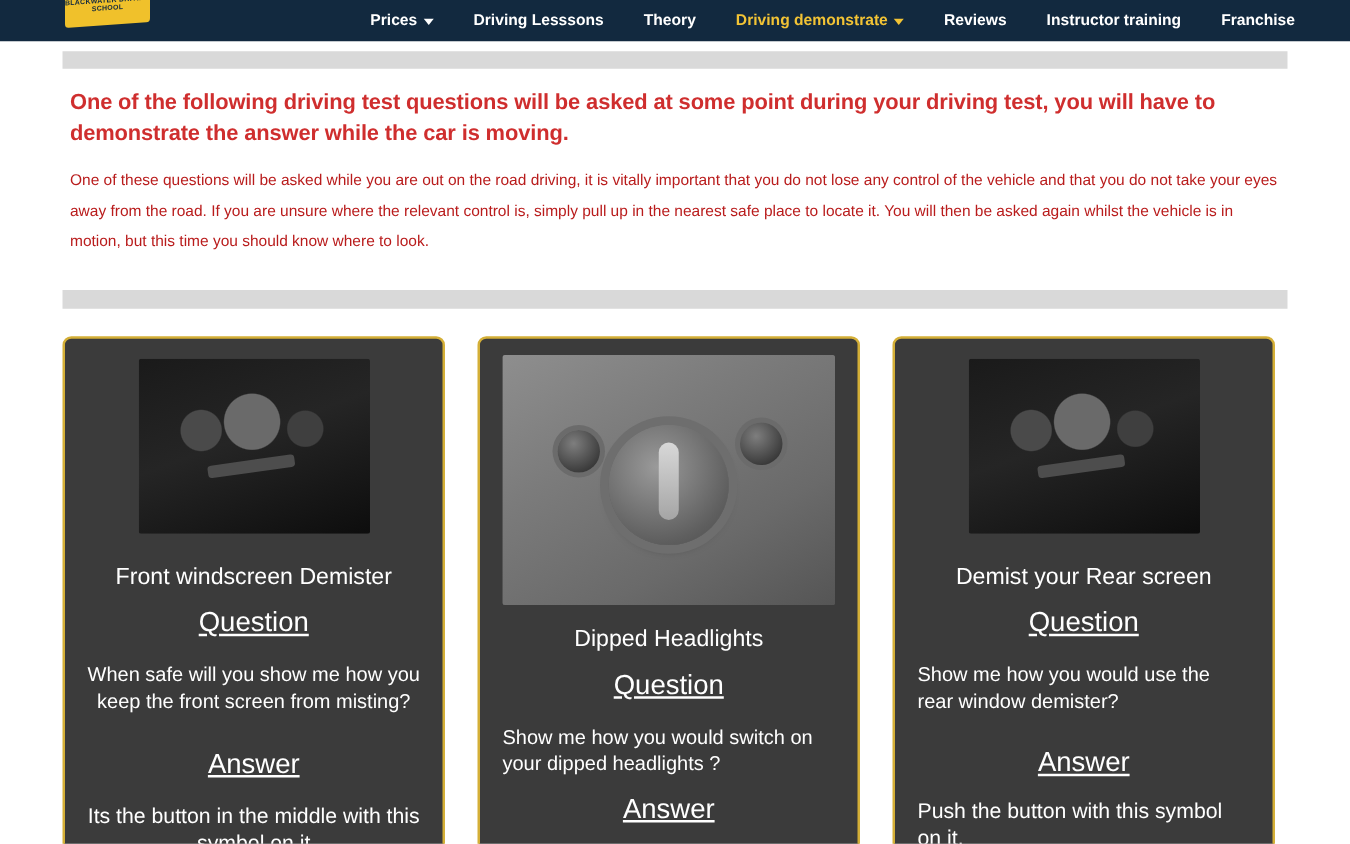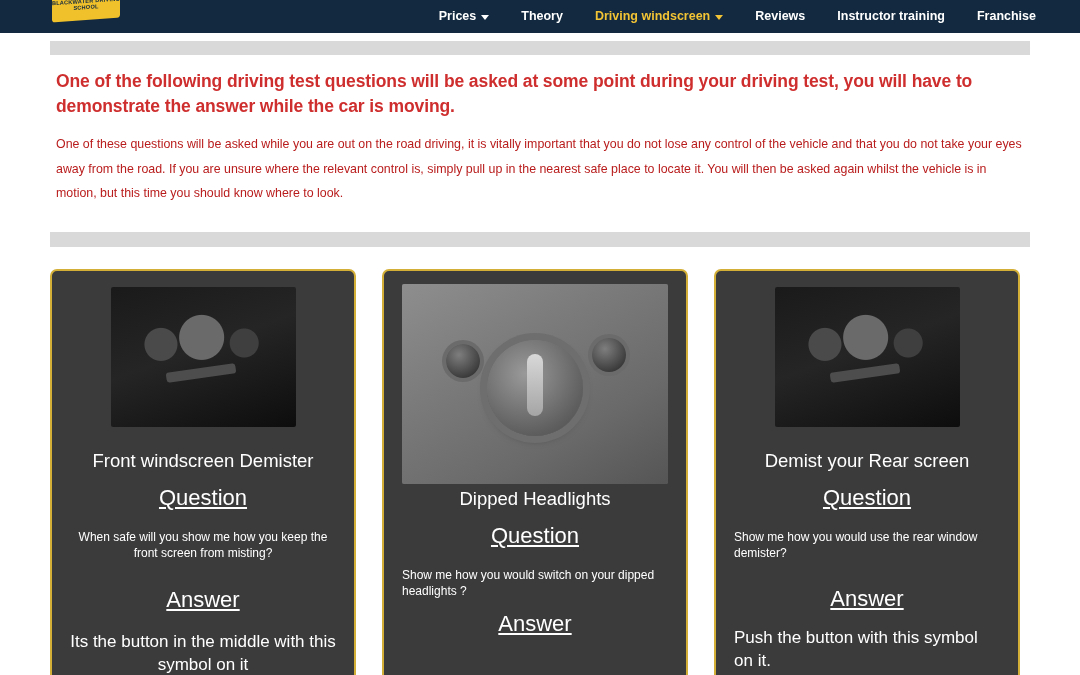--- a/index.html
+++ b/index.html
@@ -200,28 +200,28 @@
   }
   .mini-knob.left { left: 44px; top: 60px; }
   .mini-knob.right { right: 42px; top: 54px; }
 
   .card-title {
     font-size: 18.5px;
     line-height: 1.35;
     margin-top: 22px;
     font-weight: normal;
   }
-  .card.center .card-title { margin-top: 3px; }
+  .card.center .card-title { margin-top: 15px; }
   .label-q, .label-a {
     font-size: 22px;
     text-decoration: underline;
     margin-top: 11px;
   }
   .q-text {
-    font-size: 12px;
+    font-size: 16px;
     line-height: 1.33;
     margin-top: 19px;
   }
   .a-text {
     font-size: 17px;
     line-height: 1.33;
     margin-top: 16px;
   }
   .card.center .q-text,
   .card.center .a-text,
@@ -244,24 +244,27 @@
 <div class="site-header">
   <div class="logo">
     <div class="logo-text">BLACKWATER DRIVING SCHOOL</div>
   </div>
   <nav class="nav">
     <div class="nav-item">
       <span>Prices</span>
       <span class="caret"></span>
     </div>
     <div class="nav-item">
+      <span>Driving Lesssons</span>
+    </div>
+    <div class="nav-item">
       <span>Theory</span>
     </div>
     <div class="nav-item active">
-      <span>Driving windscreen</span>
+      <span>Driving demonstrate</span>
       <span class="caret"></span>
     </div>
     <div class="nav-item">
       <span>Reviews</span>
     </div>
     <div class="nav-item">
       <span>Instructor training</span>
     </div>
     <div class="nav-item">
       <span>Franchise</span>

